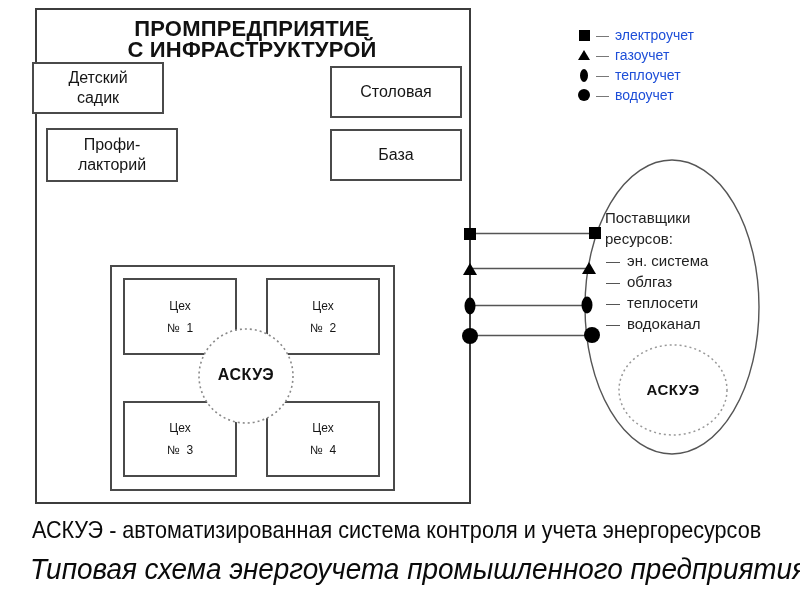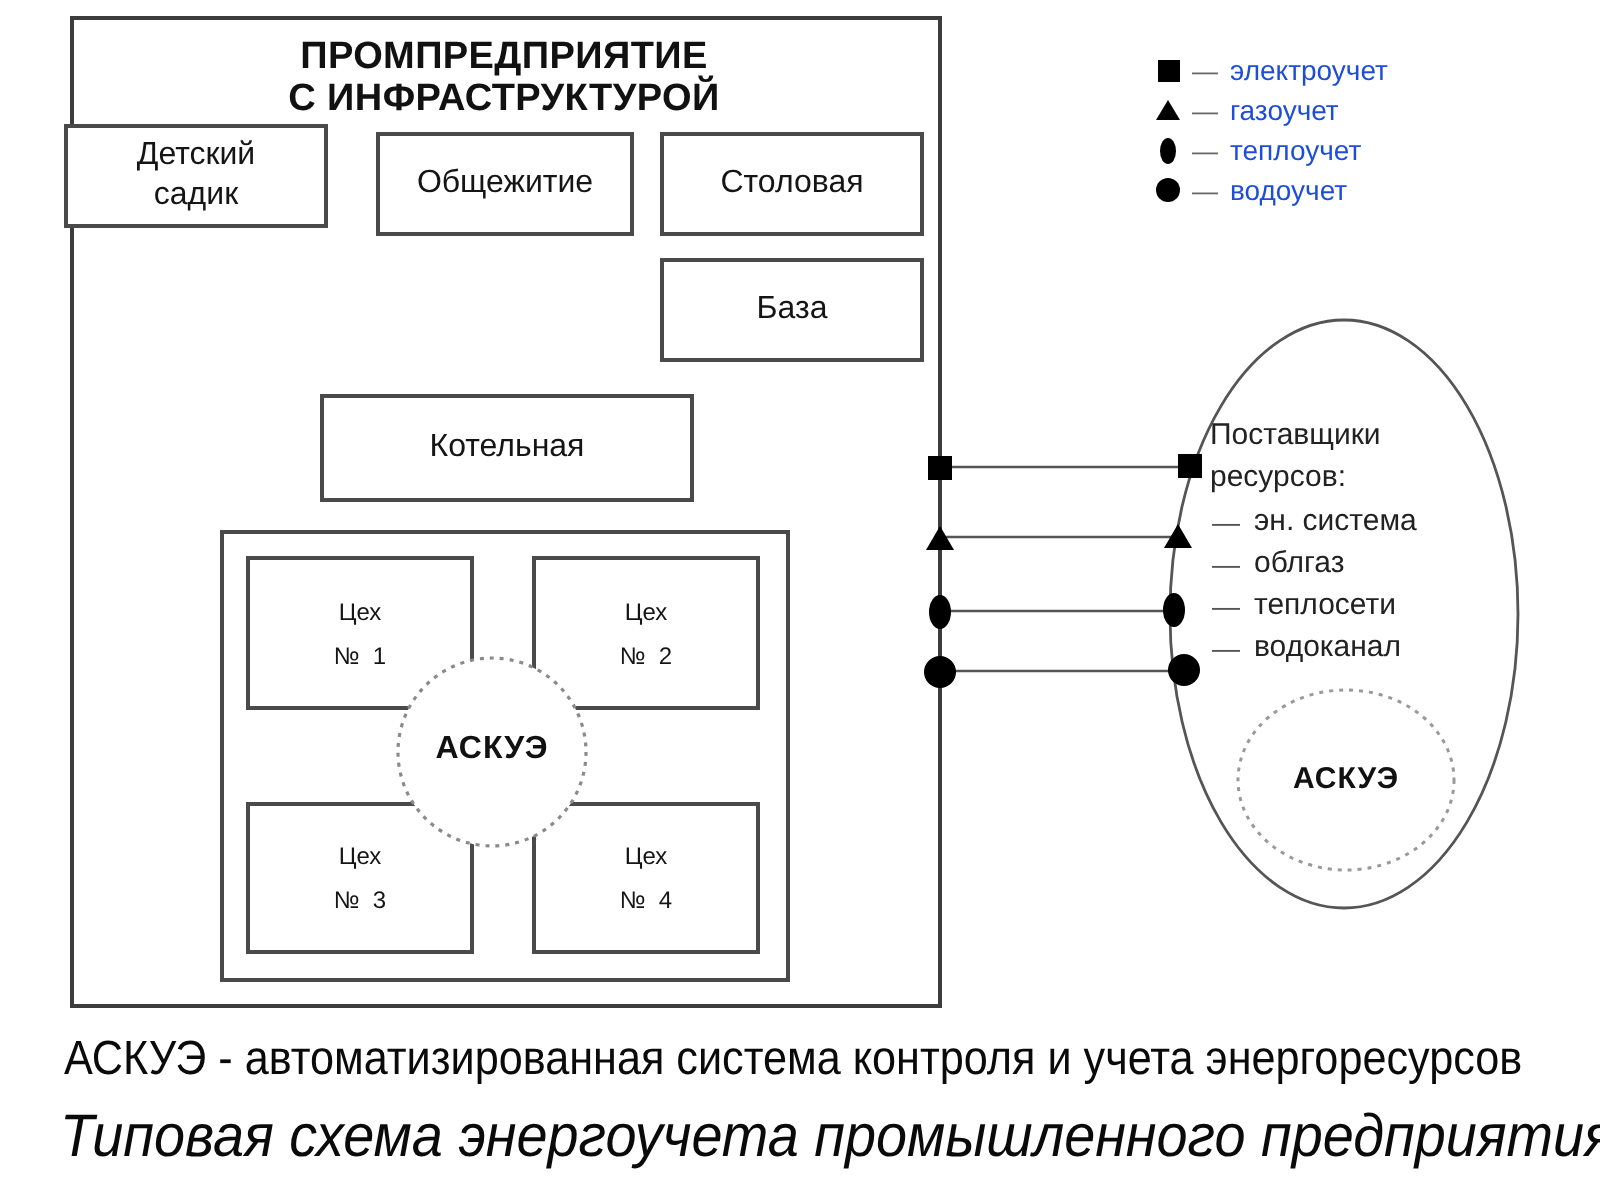--- a/index.html
+++ b/index.html
@@ -9,21 +9,21 @@
   }
   .abs{position:absolute;}
   .pre{white-space:pre-wrap;}
   
   #enterprise-box{
     left:35px;top:8px;width:432px;height:492px;
     border:2px solid #3c3c3c;background:#fff;
   }
   #enterprise-title{
     left:37px;top:18px;width:430px;text-align:center;
-    font-weight:bold;font-size:19px;line-height:21px;letter-spacing:.2px;
+    font-weight:bold;font-size:22px;line-height:21px;letter-spacing:.2px;
   }
   .fbox{
     border:2px solid #4a4a4a;background:#fff;
     display:flex;align-items:center;justify-content:center;
     text-align:center;font-size:16px;line-height:20px;color:#151515;
   }
   
   #fac-0{left:32px;top:62px;width:128px;height:48px;}
   #fac-1{left:188px;top:66px;width:125px;height:48px;}
   #fac-2{left:330px;top:66px;width:128px;height:48px;}
@@ -80,25 +80,25 @@
 <body>
 
 <div id="page">
 
   <div class="abs" id="enterprise-box"></div>
   <div class="abs pre" id="enterprise-title">ПРОМПРЕДПРИЯТИЕ
 С ИНФРАСТРУКТУРОЙ</div>
 
   <div class="abs fbox pre" id="fac-0">Детский
 садик</div>
-  <div class="abs fbox pre" id="fac-1">Общежитие</div>
   <div class="abs fbox pre" id="fac-2">Столовая</div>
+  <div class="abs fbox pre" id="fac-3">Профи-
+лакторий</div>
   <div class="abs fbox pre" id="fac-5">База</div>
 
-  <div class="abs fbox" id="boiler-box">Котельная</div>
 
   <div class="abs" id="workshop-container"></div>
   <div class="abs fbox wbox pre" id="ws-0">Цех
 №  1</div>
   <div class="abs fbox wbox pre" id="ws-1">Цех
 №  2</div>
   <div class="abs fbox wbox pre" id="ws-2">Цех
 №  3</div>
   <div class="abs fbox wbox pre" id="ws-3">Цех
 №  4</div>

